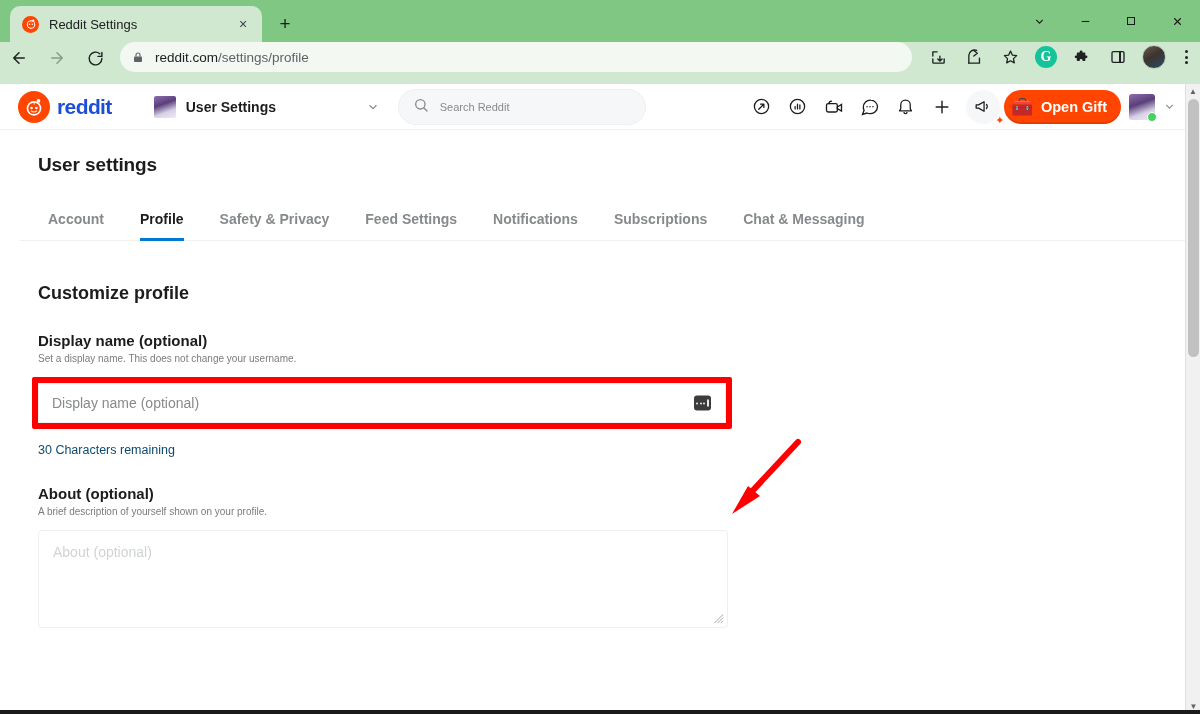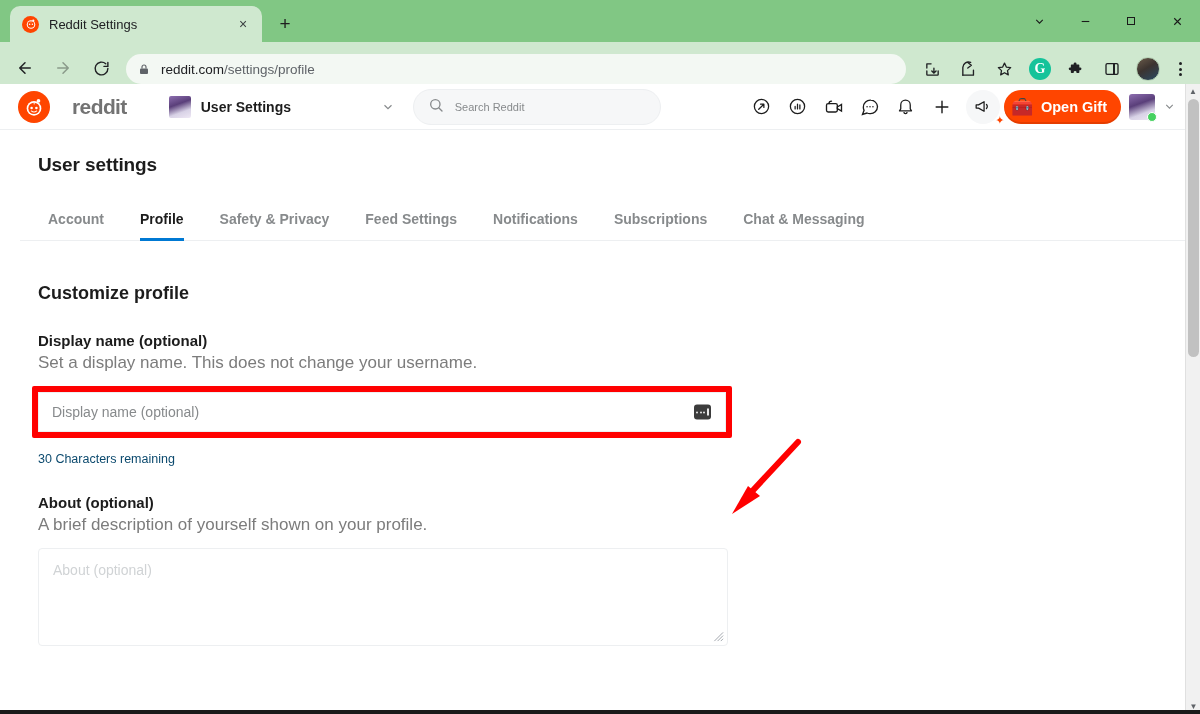--- a/index.html
+++ b/index.html
@@ -48,21 +48,21 @@
   }
   .winbtn {
     width: 46px; height: 42px; display: flex;
     align-items: center; justify-content: center;
     color: #1a1a1a; font-size: 13px;
   }
 
   
   #toolbar {
     height: 42px; background: #cfe8cf;
-    display: flex; align-items: flex-end; padding: 0 6px;
+    display: flex; align-items: flex-start; padding: 0 0;
     position: relative;
   }
   .navbtn {
     width: 32px; height: 32px; margin: 0 3px;
     display: flex; align-items: center; justify-content: center;
     color: #202124; border-radius: 50%;
   }
   .navbtn.dim { color: #8a9a8a; }
   #omnibox {
     flex: 1 1 auto; height: 30px; background: #f3f8f3;
@@ -107,22 +107,22 @@
     height: 46px; border-bottom: 1px solid #edeff1;
     display: flex; align-items: center; padding: 0 12px 0 18px;
     background: #fff;
   }
   #logo { display: flex; align-items: center; flex: 0 0 auto; }
   #logo-mark {
     width: 32px; height: 32px; border-radius: 50%; background: #ff4500;
     display: flex; align-items: center; justify-content: center;
   }
   #logo-text {
-    font-size: 21px; font-weight: bold; color: #737373;
-    margin-left: 22px; letter-spacing: -0.6px; text-align: center;
+    font-size: 21px; font-weight: bold; color: #1d4ed8;
+    margin-left: 7px; letter-spacing: -0.6px; text-align: center;
   }
   #usersettings {
     display: flex; align-items: center; margin-left: 34px;
     width: 242px; height: 36px; padding: 0 8px; border-radius: 4px;
   }
   #us-avatar {
     width: 22px; height: 22px; flex: 0 0 auto; border-radius: 2px;
     background: linear-gradient(160deg,#8e6fb0 0%,#5a3f7a 38%,#d8d2e6 70%,#efe8f5 100%);
   }
   #us-label { font-size: 14px; font-weight: bold; color: #1c1c1c; margin-left: 10px; flex: 1 1 auto; }
@@ -191,21 +191,21 @@
   }
   #section-label {
     font-size: 11px; font-weight: bold; color: #7c7c7c;
     letter-spacing: 0.6px; margin-top: 44px;
     padding-bottom: 11px; border-bottom: 1px solid #edeff1;
     width: 690px;
   }
 
   .field { margin-top: 28px; width: 690px; position: relative; }
   .field-label { font-size: 15px; font-weight: bold; color: #1c1c1c; }
-  .field-help { font-size: 17px; color: #7c7c7c; margin-top: 4px; }
+  .field-help { font-size: 10px; color: #7c7c7c; margin-top: 4px; }
 
   #dn-box {
     position: relative; margin-top: 13px;
     border: 6px solid #ff0000; border-radius: 2px;
     width: 700px; height: 52px; background: #fff;
     margin-left: -6px;
   }
   #dn-input {
     width: 100%; height: 100%; border: 1px solid #edeff1;
     background: #fff; display: flex; align-items: center;

